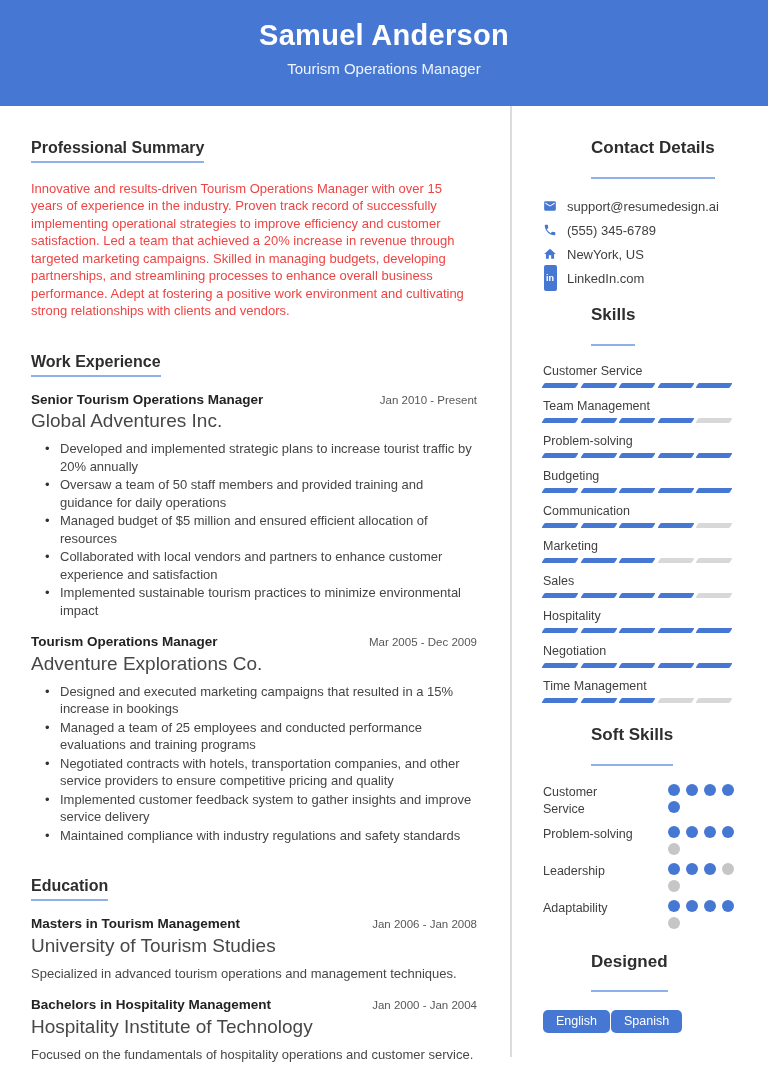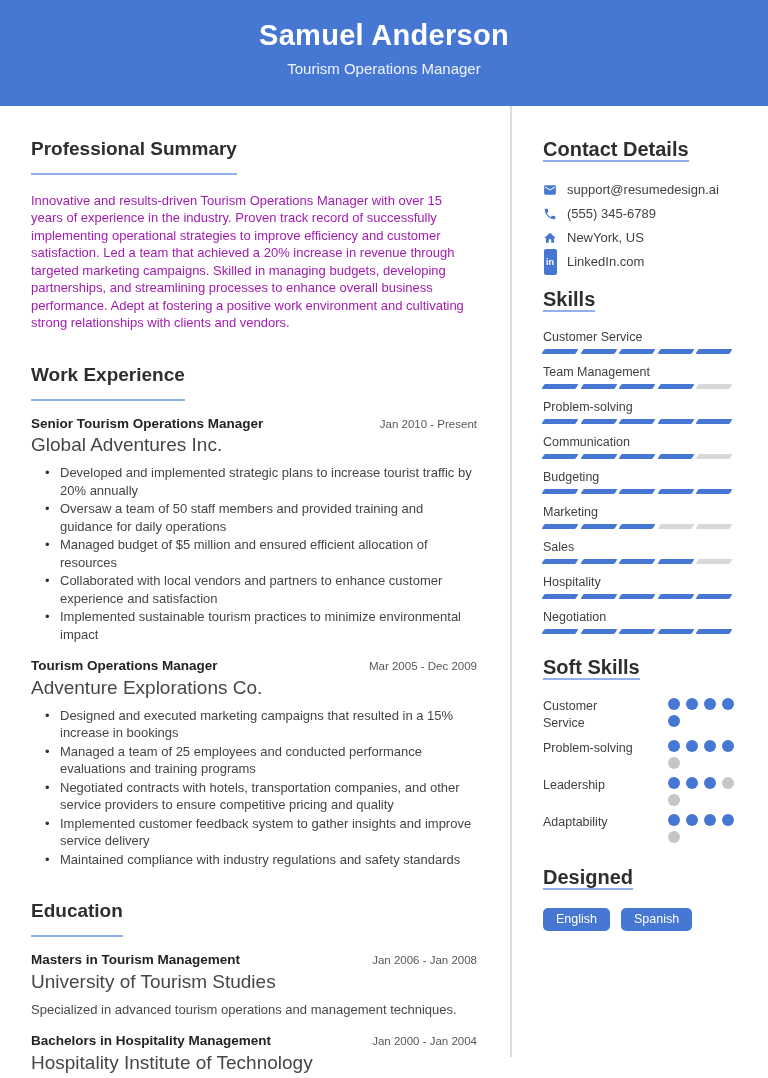--- a/index.html
+++ b/index.html
@@ -28,27 +28,27 @@
   .name{color:#fff;font-size:29px;font-weight:700;letter-spacing:.3px;line-height:1.1;}
   .job-title{color:#eef3fc;font-size:15px;margin-top:8px;}
   
   .columns{display:flex;height:951px;}
   .left-col{width:446px;margin-left:31px;}
   .divider{width:2px;background:var(--divider);margin-left:33px;}
   .right-col{width:192px;margin-left:31px;}
   
   .sec{margin-top:33px;}
   .sec-h{
-    display:inline-block;font-size:19px;font-weight:700;color:var(--text-dark);
-    border-bottom:2px solid var(--accent-light);padding-bottom:14px;line-height:1.05;
-  }
-  .right-col .sec-h{font-size:20px;padding-bottom:0;}
+    display:inline-block;font-size:16px;font-weight:700;color:var(--text-dark);
+    border-bottom:2px solid var(--accent-light);padding-bottom:4px;line-height:1.05;
+  }
+  .right-col .sec-h{font-size:17px;padding-bottom:20px;margin-left:48px;}
   .sec-body{margin-top:17px;}
   
-  .summary-text{font-size:13px;line-height:17.5px;color:#a21caf;}
+  .summary-text{font-size:13px;line-height:17.5px;color:#ef4444;}
   
   .entry{margin-top:14px;}
   .entry-head{display:flex;justify-content:space-between;align-items:baseline;}
   .entry-title{font-size:13.5px;font-weight:700;color:#232323;line-height:1.3;}
   .entry-dates{font-size:11.5px;color:#585858;white-space:nowrap;}
   .entry-sub{font-size:19px;color:#474747;margin-top:2px;}
   .bullets{list-style:none;margin-top:8px;padding-left:14px;}
   .bullets li{
     font-size:13px;line-height:17.5px;color:#454545;
     padding-left:15px;position:relative;margin-bottom:1px;
@@ -73,21 +73,21 @@
   .seg{width:34px;height:5px;border-radius:1px;transform:skewX(-32deg);background:var(--bar-empty);}
   .seg.filled{background:var(--accent);}
   
   .soft-list{margin-top:18px;}
   .soft-row{display:flex;justify-content:space-between;align-items:flex-start;margin-bottom:8px;}
   .soft-label{font-size:12.5px;color:#3f3f3f;width:92px;line-height:17px;}
   .dots{width:67px;display:flex;flex-wrap:wrap;gap:5px 6px;}
   .dot{width:12px;height:12px;border-radius:50%;background:var(--dot-empty);}
   .dot.filled{background:var(--accent);}
   
-  .lang-list{margin-top:18px;display:flex;gap:11px;}
+  .lang-list{margin-top:18px;display:flex;gap:1px;}
   .pill{
     background:var(--accent);color:#fff;font-size:12.5px;
     padding:4px 13px;border-radius:5px;line-height:1.2;
   }
 </style>
 </head>
 <body>
 
 <div class="page">
 
@@ -232,40 +232,40 @@
     <div class="skill-label">Problem-solving</div>
     <div class="skill-bar">
                 <span class="seg filled"></span>
                 <span class="seg filled"></span>
                 <span class="seg filled"></span>
                 <span class="seg filled"></span>
                 <span class="seg filled"></span>
               </div>
   </div>
             <div class="skill-row">
+    <div class="skill-label">Budgeting</div>
+    <div class="skill-bar">
+                <span class="seg filled"></span>
+                <span class="seg filled"></span>
+                <span class="seg filled"></span>
+                <span class="seg filled"></span>
+                <span class="seg filled"></span>
+              </div>
+  </div>
+            <div class="skill-row">
     <div class="skill-label">Communication</div>
     <div class="skill-bar">
                 <span class="seg filled"></span>
                 <span class="seg filled"></span>
                 <span class="seg filled"></span>
                 <span class="seg filled"></span>
                 <span class="seg "></span>
               </div>
   </div>
             <div class="skill-row">
-    <div class="skill-label">Budgeting</div>
-    <div class="skill-bar">
-                <span class="seg filled"></span>
-                <span class="seg filled"></span>
-                <span class="seg filled"></span>
-                <span class="seg filled"></span>
-                <span class="seg filled"></span>
-              </div>
-  </div>
-            <div class="skill-row">
     <div class="skill-label">Marketing</div>
     <div class="skill-bar">
                 <span class="seg filled"></span>
                 <span class="seg filled"></span>
                 <span class="seg filled"></span>
                 <span class="seg "></span>
                 <span class="seg "></span>
               </div>
   </div>
             <div class="skill-row">
@@ -289,20 +289,30 @@
               </div>
   </div>
             <div class="skill-row">
     <div class="skill-label">Negotiation</div>
     <div class="skill-bar">
                 <span class="seg filled"></span>
                 <span class="seg filled"></span>
                 <span class="seg filled"></span>
                 <span class="seg filled"></span>
                 <span class="seg filled"></span>
+              </div>
+  </div>
+            <div class="skill-row">
+    <div class="skill-label">Time Management</div>
+    <div class="skill-bar">
+                <span class="seg filled"></span>
+                <span class="seg filled"></span>
+                <span class="seg filled"></span>
+                <span class="seg "></span>
+                <span class="seg "></span>
               </div>
   </div>
           </div>
       </section>
 
       <section class="sec" style="margin-top:23px">
         <h2 class="sec-h">Soft Skills</h2>
         <div class="soft-list" id="soft-list">
             <div class="soft-row">
     <div class="soft-label">Customer Service</div>

